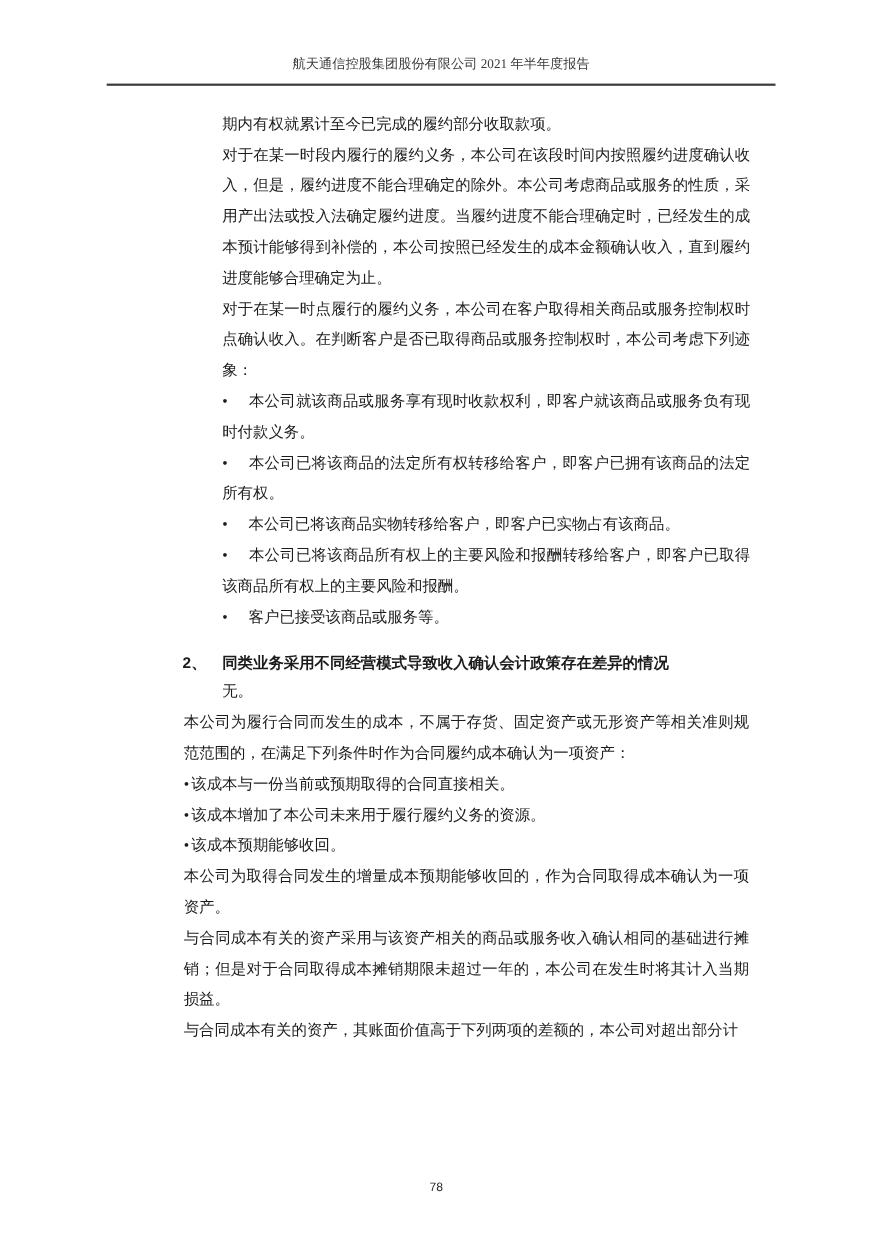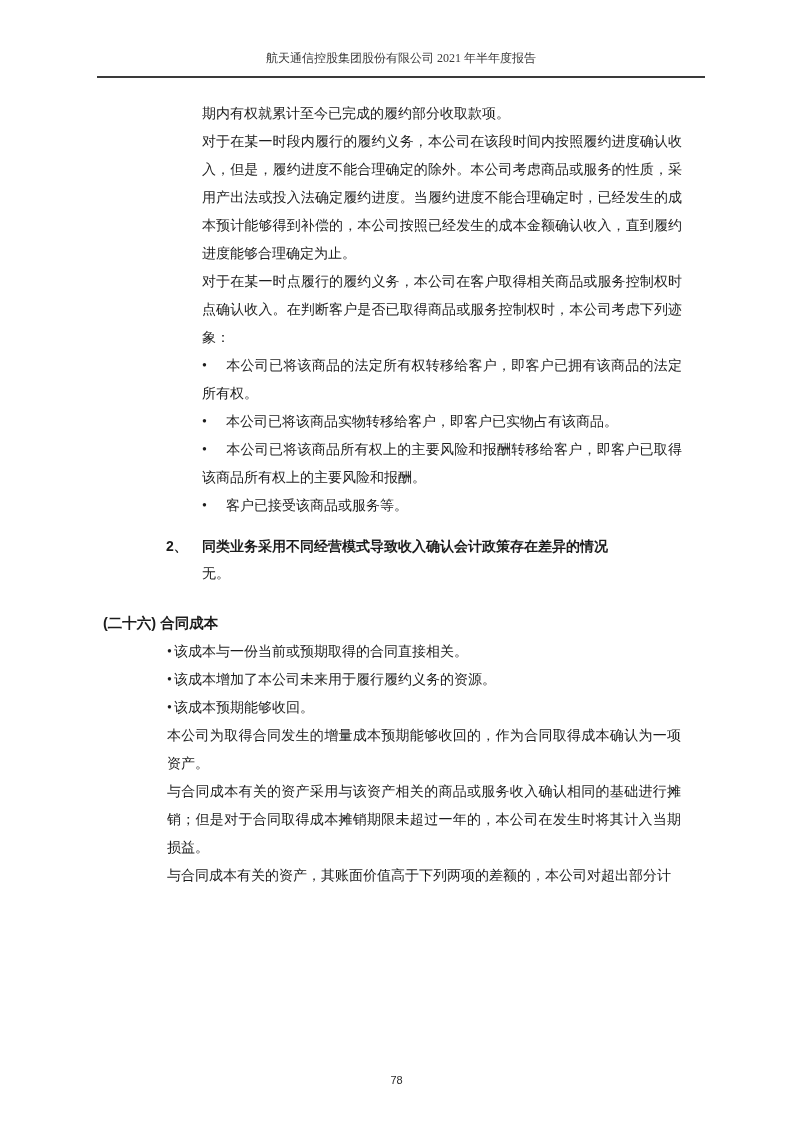--- a/index.html
+++ b/index.html
@@ -47,30 +47,31 @@
   <div class="header">
     <span>航天通信控股集团股份有限公司 2021 年半年度报告</span>
   </div>
 
   <div class="body page-l">
 
     <p class="p3">期内有权就累计至今已完成的履约部分收取款项。</p>
     <p class="p3">对于在某一时段内履行的履约义务，本公司在该段时间内按照履约进度确认收入，但是，履约进度不能合理确定的除外。本公司考虑商品或服务的性质，采用产出法或投入法确定履约进度。当履约进度不能合理确定时，已经发生的成本预计能够得到补偿的，本公司按照已经发生的成本金额确认收入，直到履约进度能够合理确定为止。</p>
     <p class="p3">对于在某一时点履行的履约义务，本公司在客户取得相关商品或服务控制权时点确认收入。在判断客户是否已取得商品或服务控制权时，本公司考虑下列迹象：</p>
 
+    <p class="p3"><span class="mk3">•</span><span>本公司就该商品或服务享有现时收款权利，即客户就该商品或服务负有现时付款义务。</span></p>
     <p class="p3"><span class="mk3">•</span><span>本公司已将该商品的法定所有权转移给客户，即客户已拥有该商品的法定所有权。</span></p>
     <p class="p3"><span class="mk3">•</span><span>本公司已将该商品实物转移给客户，即客户已实物占有该商品。</span></p>
     <p class="p3"><span class="mk3">•</span><span>本公司已将该商品所有权上的主要风险和报酬转移给客户，即客户已取得该商品所有权上的主要风险和报酬。</span></p>
     <p class="p3"><span class="mk3">•</span><span>客户已接受该商品或服务等。</span></p>
 
     <p class="h2"><span class="num">2、</span><span>同类业务采用不同经营模式导致收入确认会计政策存在差异的情况</span></p>
     <p class="p3">无。</p>
 
-    <p class="sec-h"><span>(二十六)</span> <span>合同成本</span></p>
 
+    <p class="p2">本公司为履行合同而发生的成本，不属于存货、固定资产或无形资产等相关准则规范范围的，在满足下列条件时作为合同履约成本确认为一项资产：</p>
     <p class="p2"><span class="mk2">•</span><span>该成本与一份当前或预期取得的合同直接相关。</span></p>
     <p class="p2"><span class="mk2">•</span><span>该成本增加了本公司未来用于履行履约义务的资源。</span></p>
     <p class="p2"><span class="mk2">•</span><span>该成本预期能够收回。</span></p>
     <p class="p2">本公司为取得合同发生的增量成本预期能够收回的，作为合同取得成本确认为一项资产。</p>
     <p class="p2">与合同成本有关的资产采用与该资产相关的商品或服务收入确认相同的基础进行摊销；但是对于合同取得成本摊销期限未超过一年的，本公司在发生时将其计入当期损益。</p>
     <p class="p2">与合同成本有关的资产，其账面价值高于下列两项的差额的，本公司对超出部分计</p>
 
   </div>
 
   <div class="footer">

